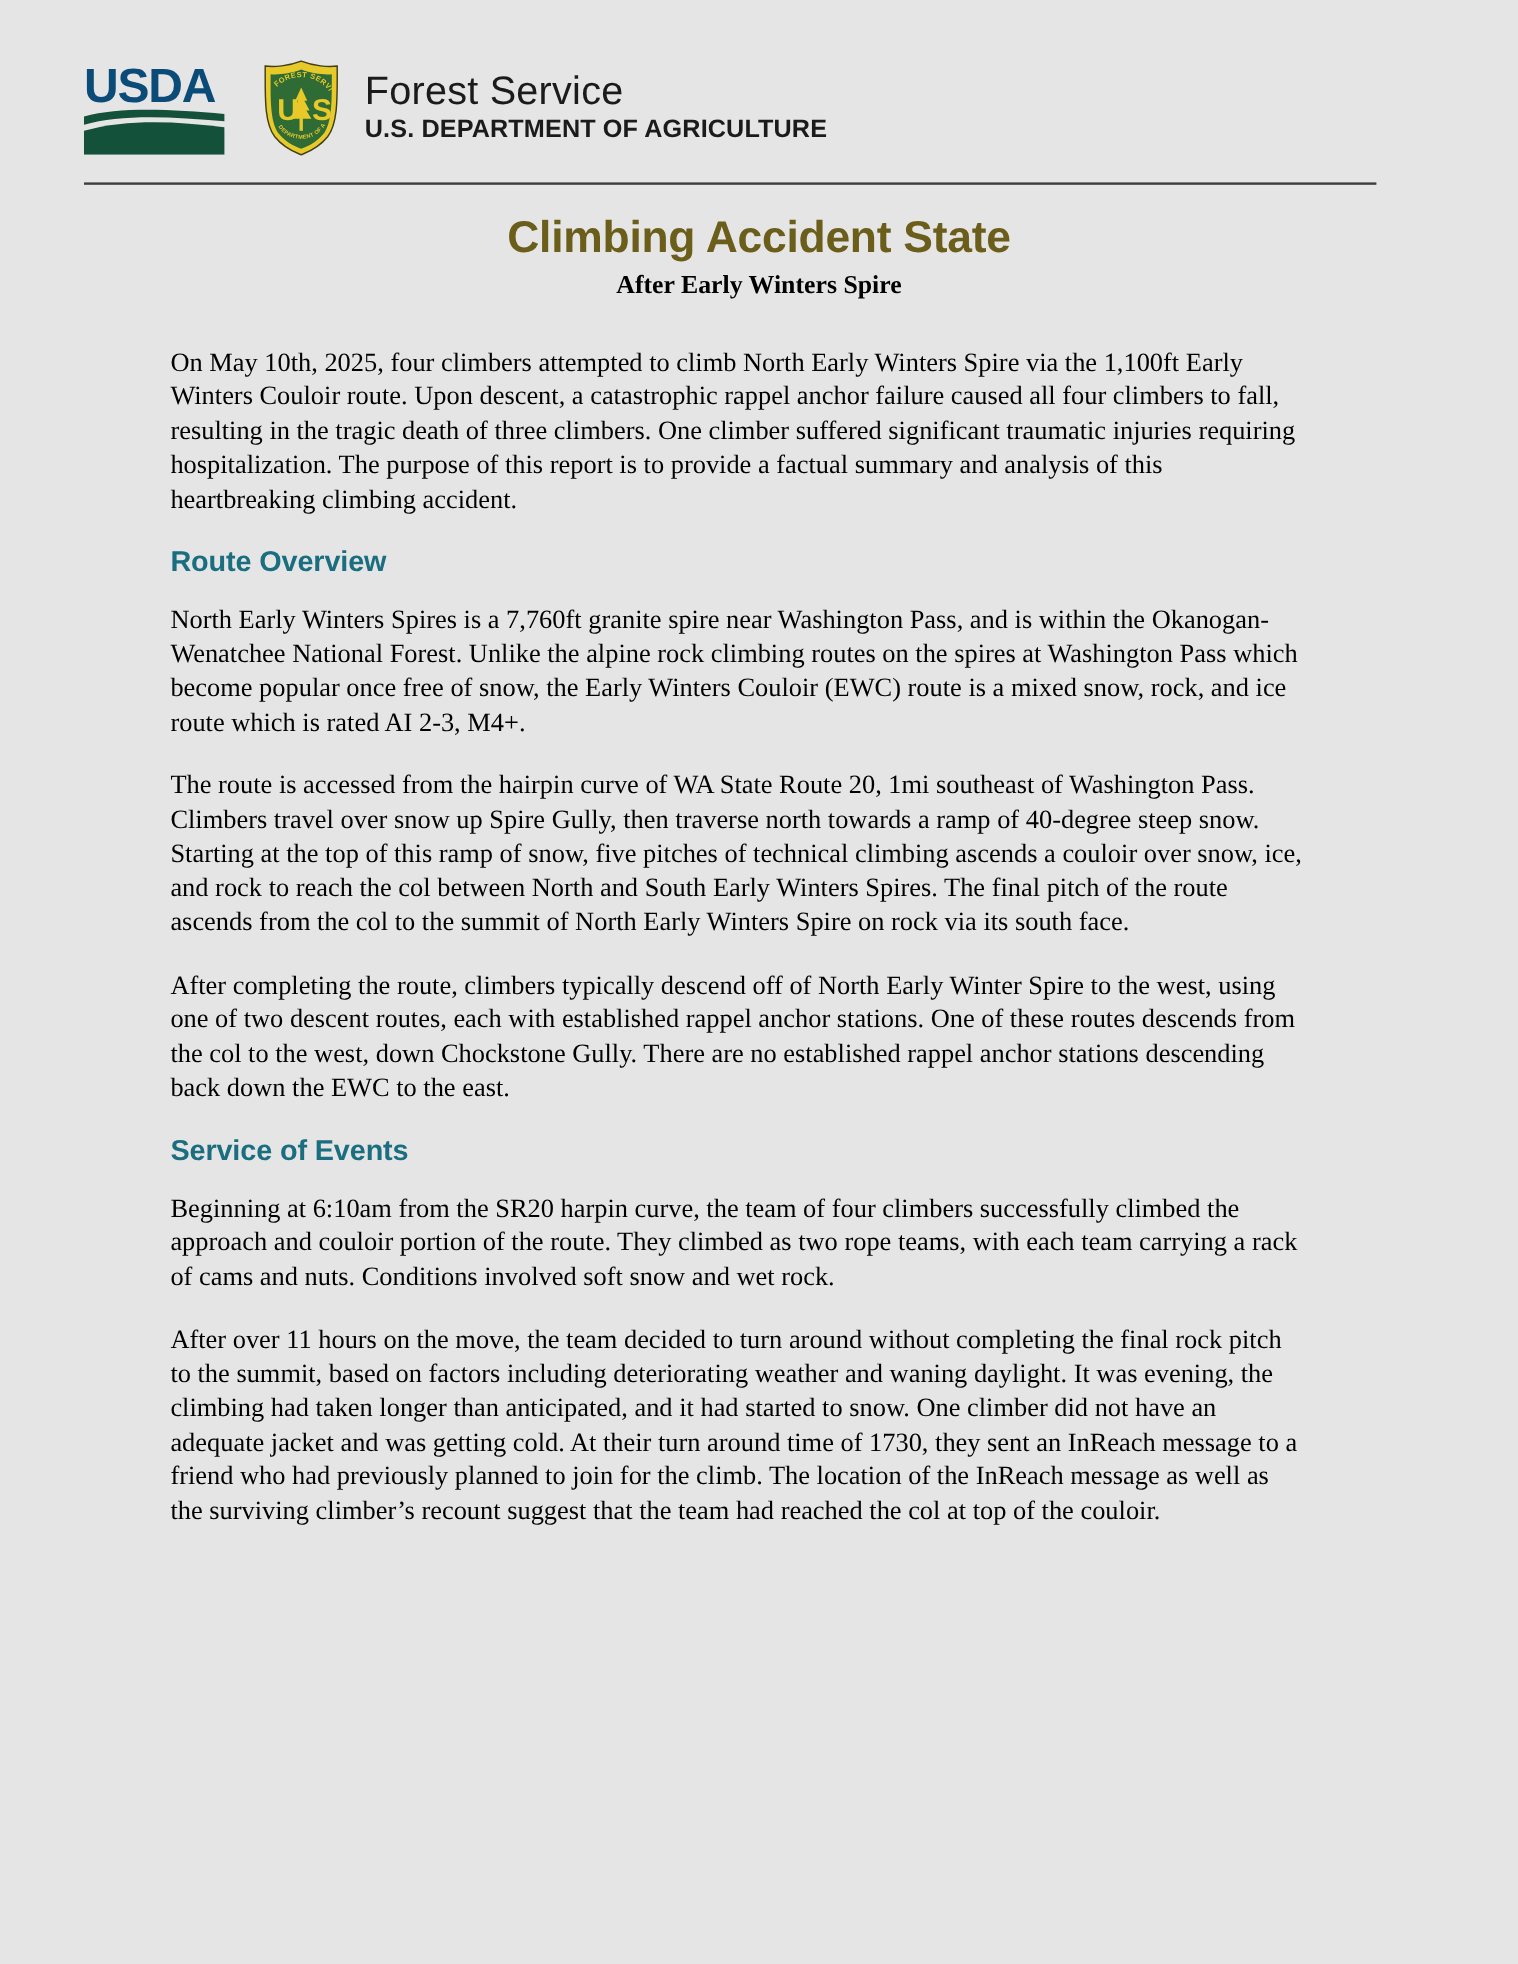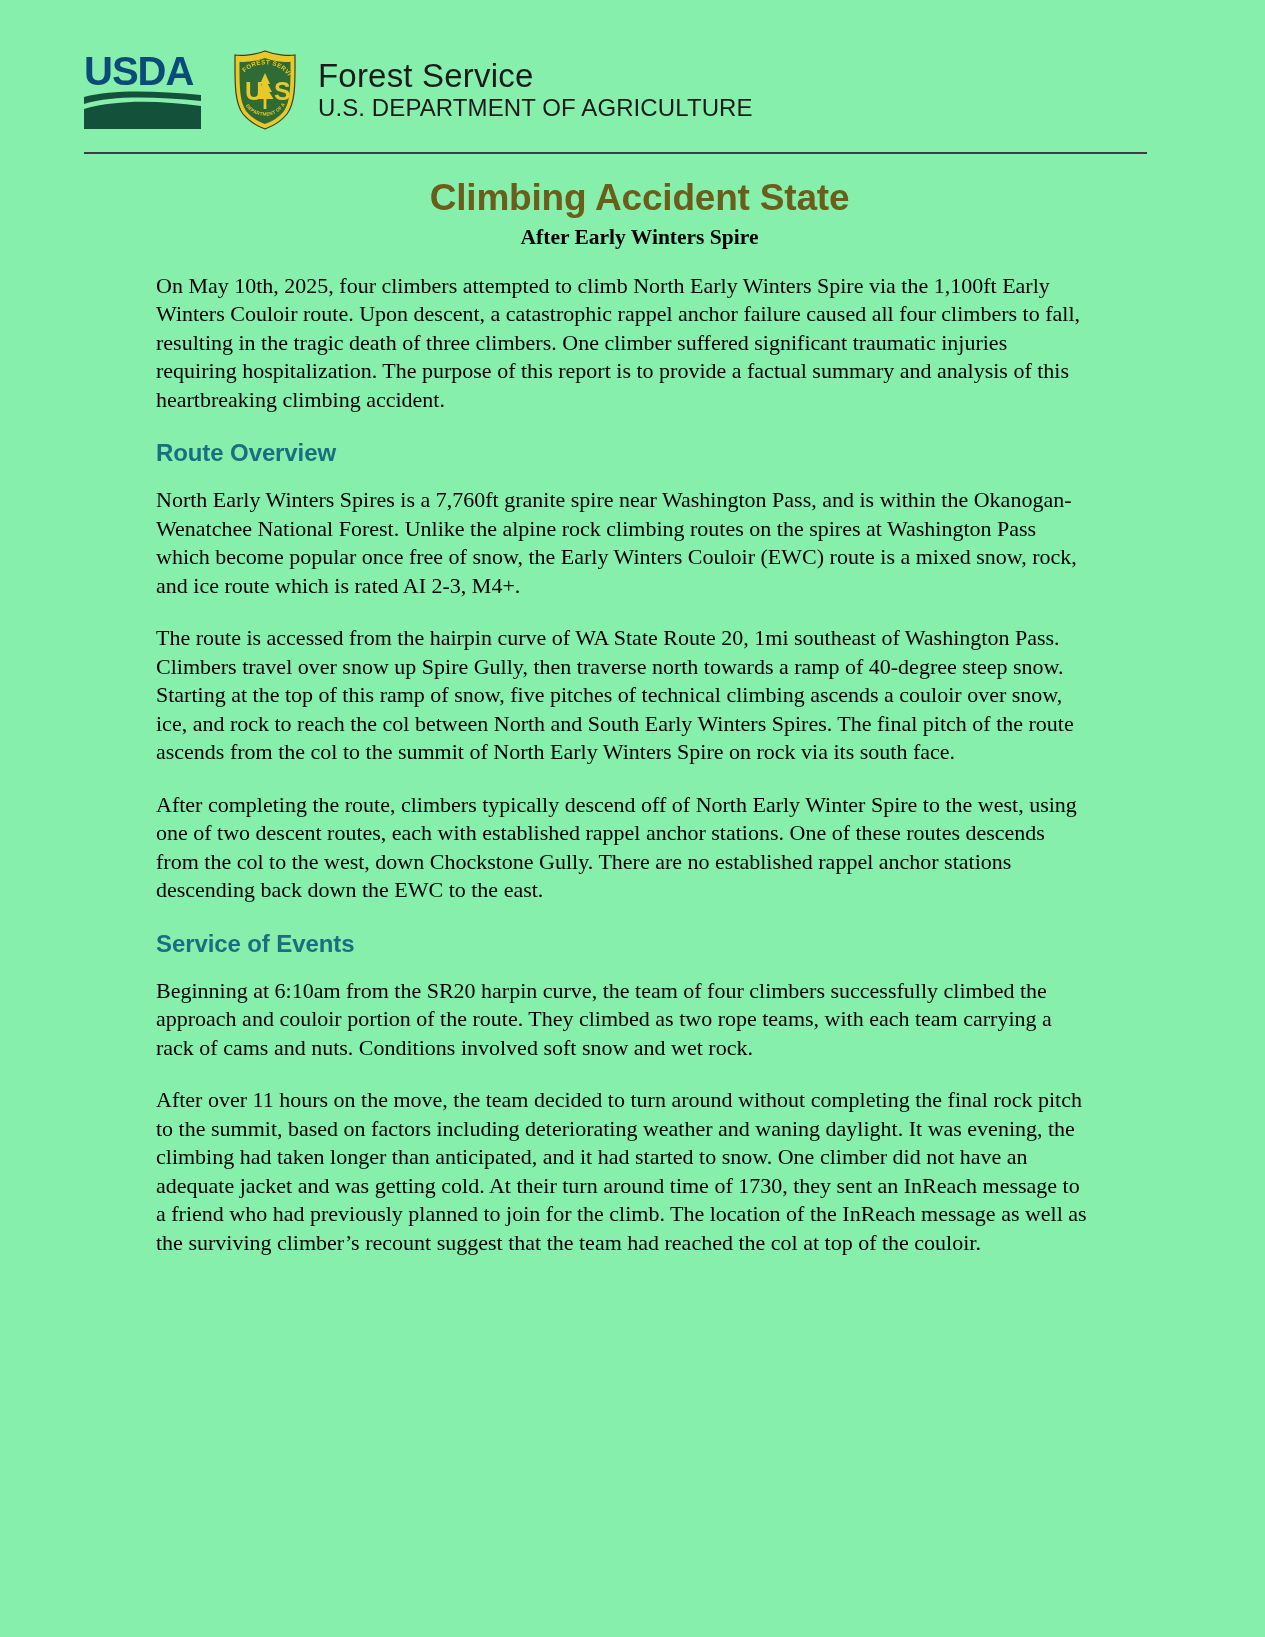--- a/index.html
+++ b/index.html
@@ -12,23 +12,22 @@
     height: 1637px;
     font-family: "Liberation Serif", "DejaVu Serif", serif;
     color: #000000;
     overflow: hidden;
   }
 
   .page {
     position: relative;
     width: 1265px;
     height: 1637px;
-    background: #86efac;
+    background: #e5e5e5;
     box-sizing: border-box;
-    padding-left: 14px;
   }
 
   
   .header {
     display: flex;
     align-items: center;
     padding: 44px 0 0 70px;
     height: 92px;
     box-sizing: content-box;
   }
@@ -60,24 +59,24 @@
     padding-bottom: 2px;
   }
   .fs-title {
     font-size: 33px;
     line-height: 38px;
     color: #1b1b1b;
     font-weight: 400;
     letter-spacing: 0.2px;
   }
   .fs-sub {
-    font-size: 24px;
+    font-size: 21px;
     line-height: 26px;
     color: #1b1b1b;
-    font-weight: 400;
+    font-weight: 700;
     letter-spacing: 0.1px;
   }
 
   .header-rule {
     margin: 16px 118px 0 70px;
     border-top: 2px solid #3d3d3d;
     height: 0;
   }
 
   
@@ -107,21 +106,21 @@
   }
   p.body-text {
     font-family: "Liberation Serif", "DejaVu Serif", serif;
     font-size: 22px;
     line-height: 28.5px;
     color: #000000;
     margin: 0 0 24px 0;
     text-align: left;
   }
   p.body-text.first {
-    margin-top: 20px;
+    margin-top: 36px;
   }
   h2.section-heading {
     font-family: "Liberation Sans", "DejaVu Sans", sans-serif;
     font-size: 24px;
     line-height: 30px;
     font-weight: bold;
     color: #1a6e80;
     margin: 20px 0 18px 0;
     letter-spacing: -0.1px;
   }

